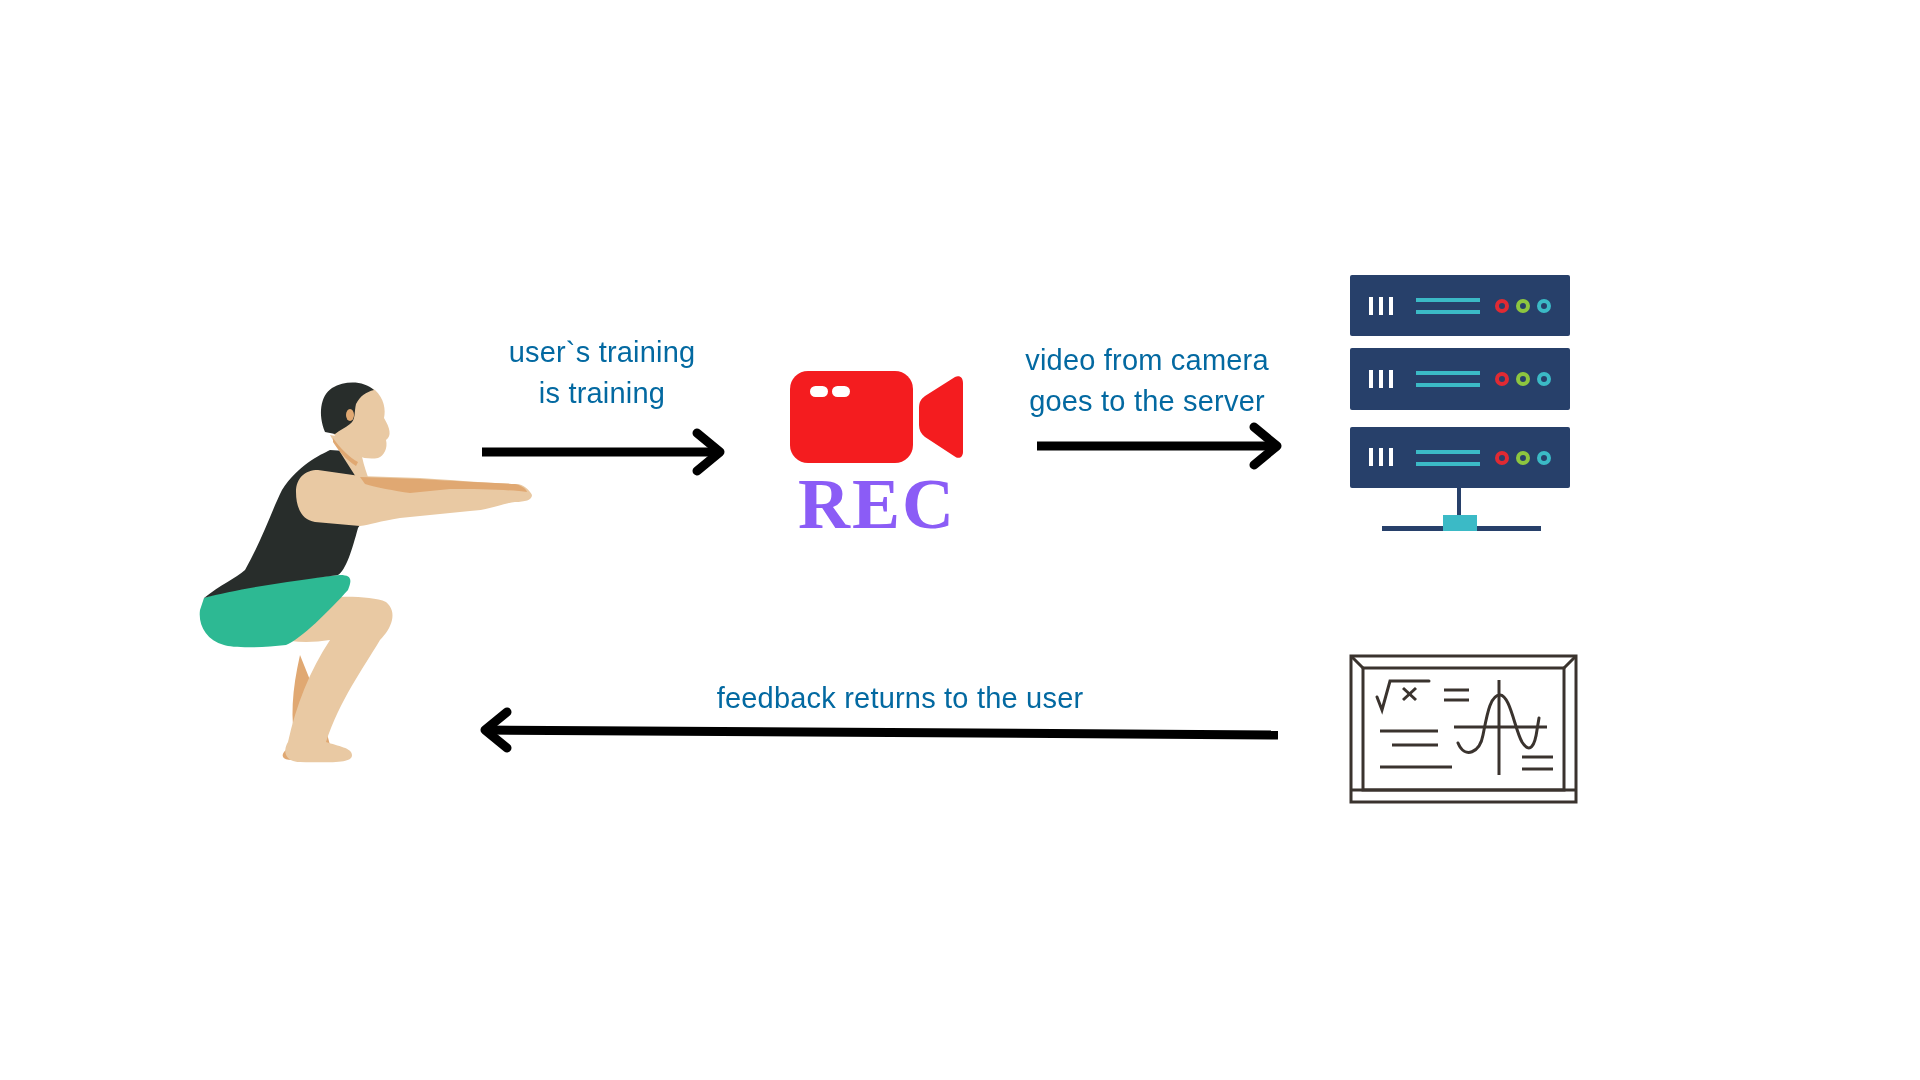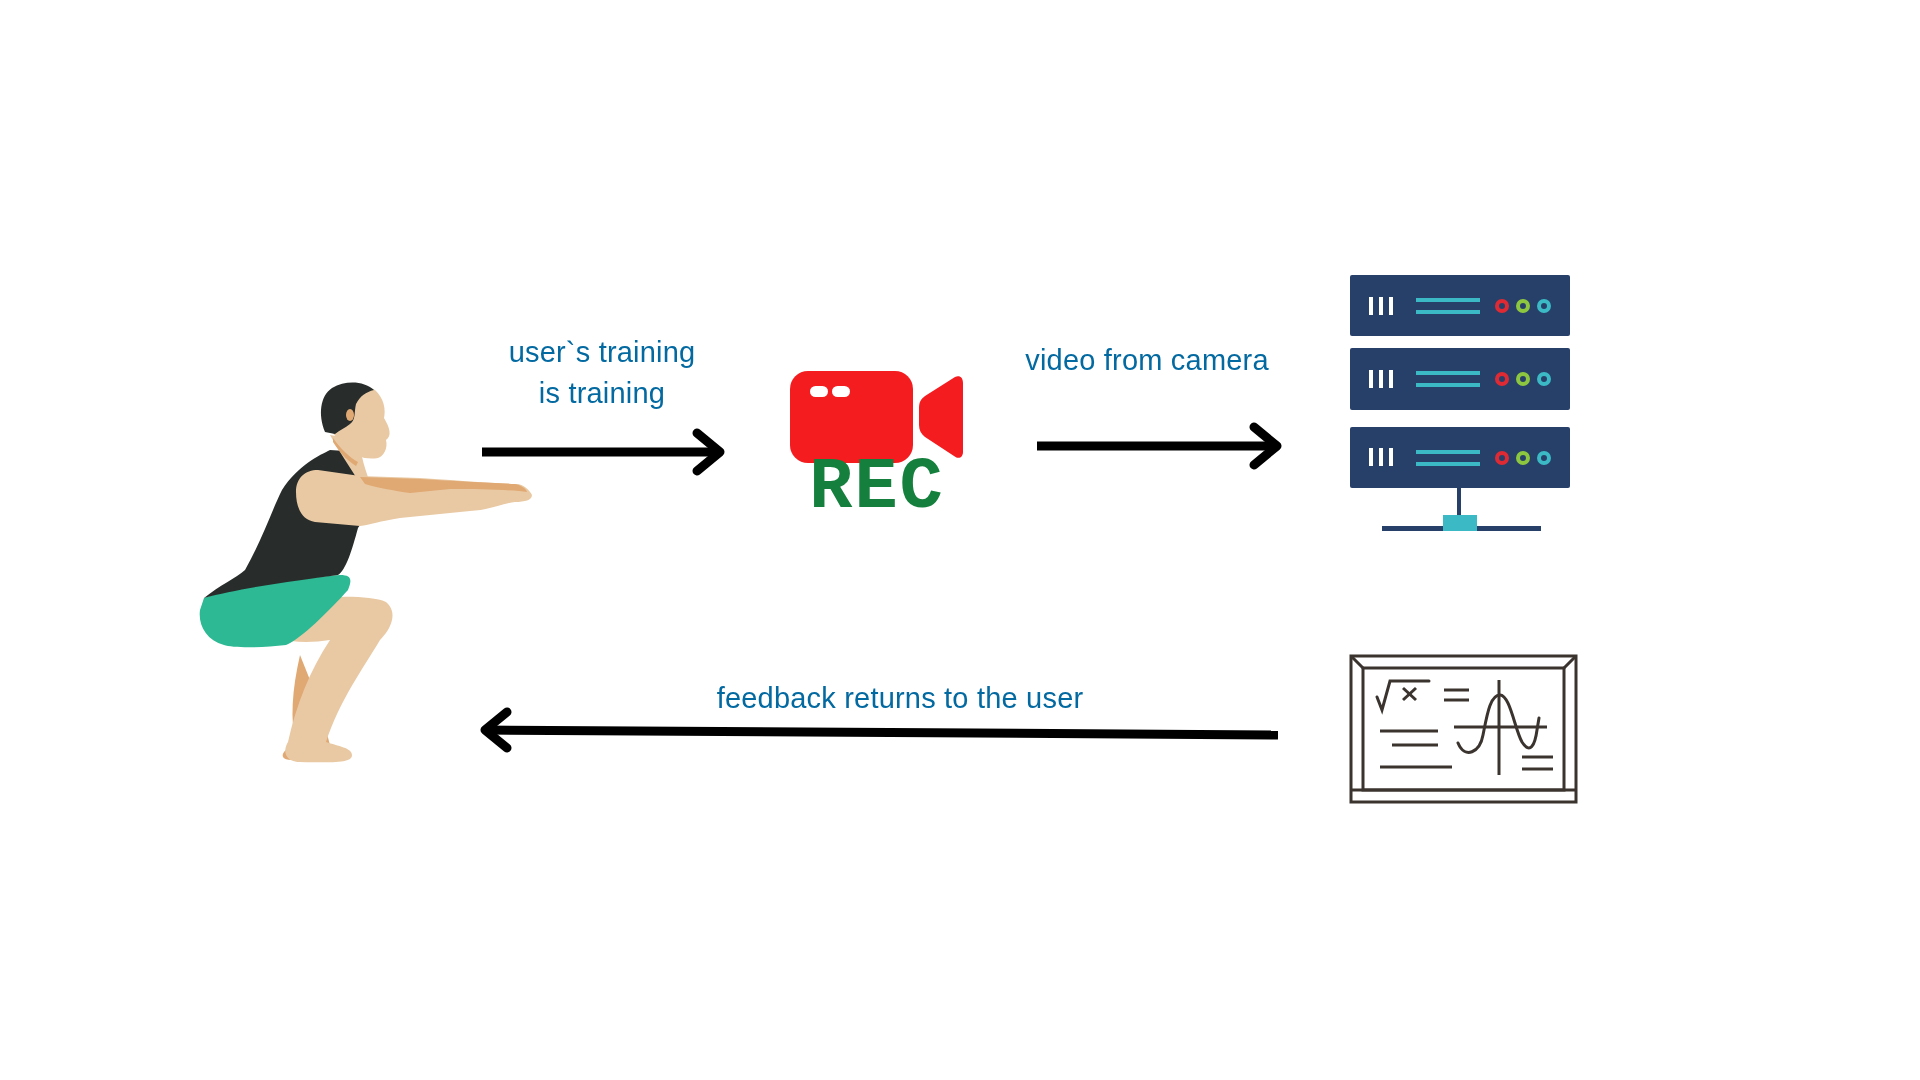--- a/index.html
+++ b/index.html
@@ -1,31 +1,32 @@
 <!DOCTYPE html>
 <html><head>
 <meta charset="utf-8">
 <style>
   html, body { margin:0; padding:0; background:#ffffff; }
   body { width:1920px; height:1080px; position:relative; overflow:hidden; font-family:"Liberation Sans", sans-serif; }
   .label { position:absolute; color:#0369a1; font-weight:normal; font-size:29px; line-height:41px; text-align:center; white-space:nowrap; letter-spacing:0.2px; }
   .label span { display:block; }
   svg.layer { position:absolute; left:0; top:0; }
-  .rec-text { position:absolute; left:786px; top:450px; width:182px; text-align:center; font-family:Liberation Mono, monospace; font-weight:bold; font-size:72px; line-height:76px; color:#15803d; letter-spacing:2px; }
+  .rec-text { position:absolute; left:786px; top:466px; width:182px; text-align:center; font-family:Liberation Serif, serif; font-weight:bold; font-size:72px; line-height:76px; color:#8b5cf6; letter-spacing:2px; }
 </style>
 </head>
 <body>
 
 <div class="label" style="left:482px; top:332px; width:240px;">
   <span>user`s training</span>
   <span>is training</span>
 </div>
 
 <div class="label" style="left:1002px; top:325px; width:290px;margin-top:15px;">
   <span>video from camera</span>
+  <span>goes to the server</span>
 </div>
 
 <div class="label" style="left:1205px; top:554px; width:520px;">
 </div>
 
 <div class="label" style="left:660px; top:678px; width:480px;">
   <span>feedback returns to the user</span>
 </div>
 
 <svg class="layer" width="1920" height="1080" viewBox="0 0 1920 1080">

